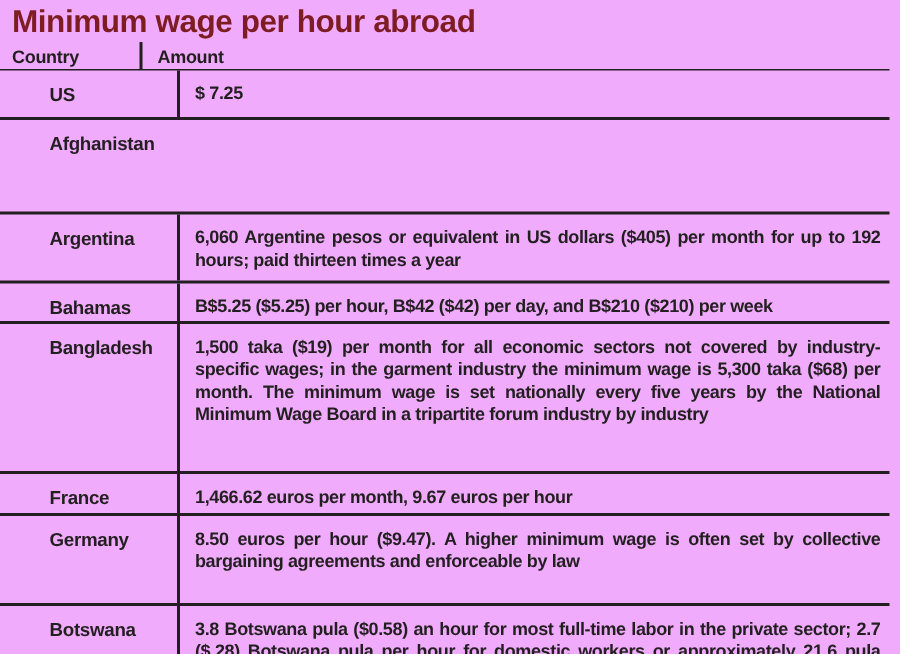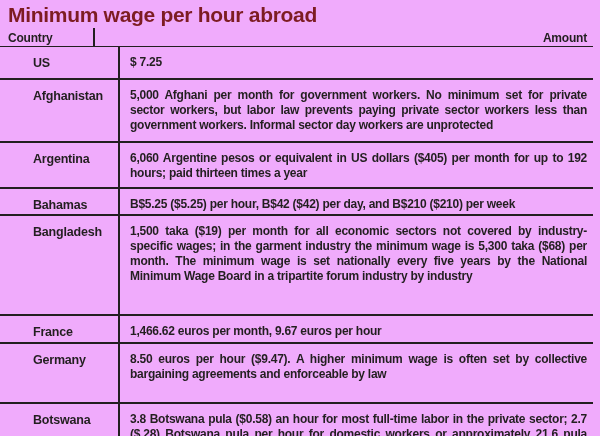--- a/index.html
+++ b/index.html
@@ -33,21 +33,21 @@
     flex:0 0 93px;width:93px;
     box-sizing:border-box;
     padding:3px 4px 0 8px;
     font-size:12px;font-weight:bold;letter-spacing:-0.2px;
   }
   .thead .ha{
     flex:1;
     box-sizing:border-box;
     border-left:2px solid #231f20;
     padding:3px 6px 0 10px;
-    font-size:12px;font-weight:bold;letter-spacing:-0.2px;text-align:right;
+    font-size:12px;font-weight:bold;letter-spacing:-0.2px;
   }
   .row{
     display:flex;
     box-sizing:border-box;
     border-bottom:2px solid #231f20;
     padding-left:25px;
   }
   .row.last{border-bottom:none;}
   .cc{
     flex:0 0 93px;width:93px;
@@ -81,21 +81,20 @@
       <div class="ha">Amount</div>
     </div>
 
     <div class="row h33">
       <div class="cc">US</div>
       <div class="ca">$ 7.25</div>
     </div>
 
     <div class="row h63">
       <div class="cc">Afghanistan</div>
-      <div class="ca">5,000 Afghani per month for government workers. No minimum set for private sector workers, but labor law prevents paying private sector workers less than government workers. Informal sector day workers are unprotected</div>
     </div>
 
     <div class="row h46">
       <div class="cc">Argentina</div>
       <div class="ca">6,060 Argentine pesos or equivalent in US dollars ($405) per month for up to 192 hours; paid thirteen times a year</div>
     </div>
 
     <div class="row h27">
       <div class="cc">Bahamas</div>
       <div class="ca">B$5.25 ($5.25) per hour, B$42 ($42) per day, and B$210 ($210) per week</div>

